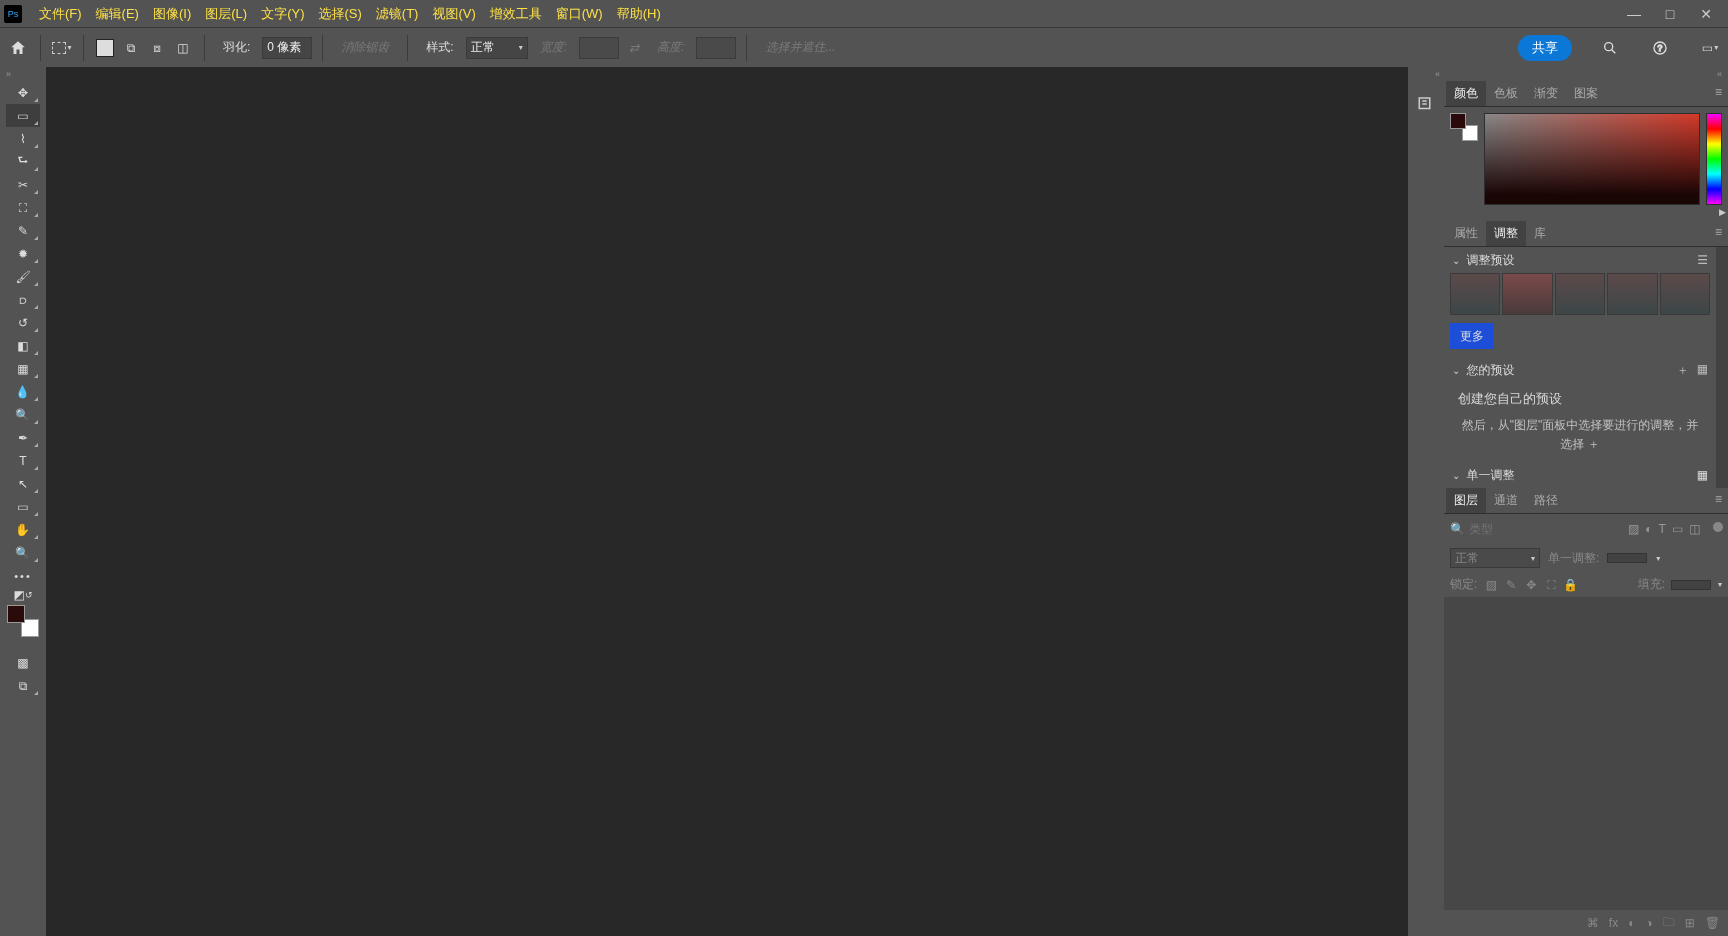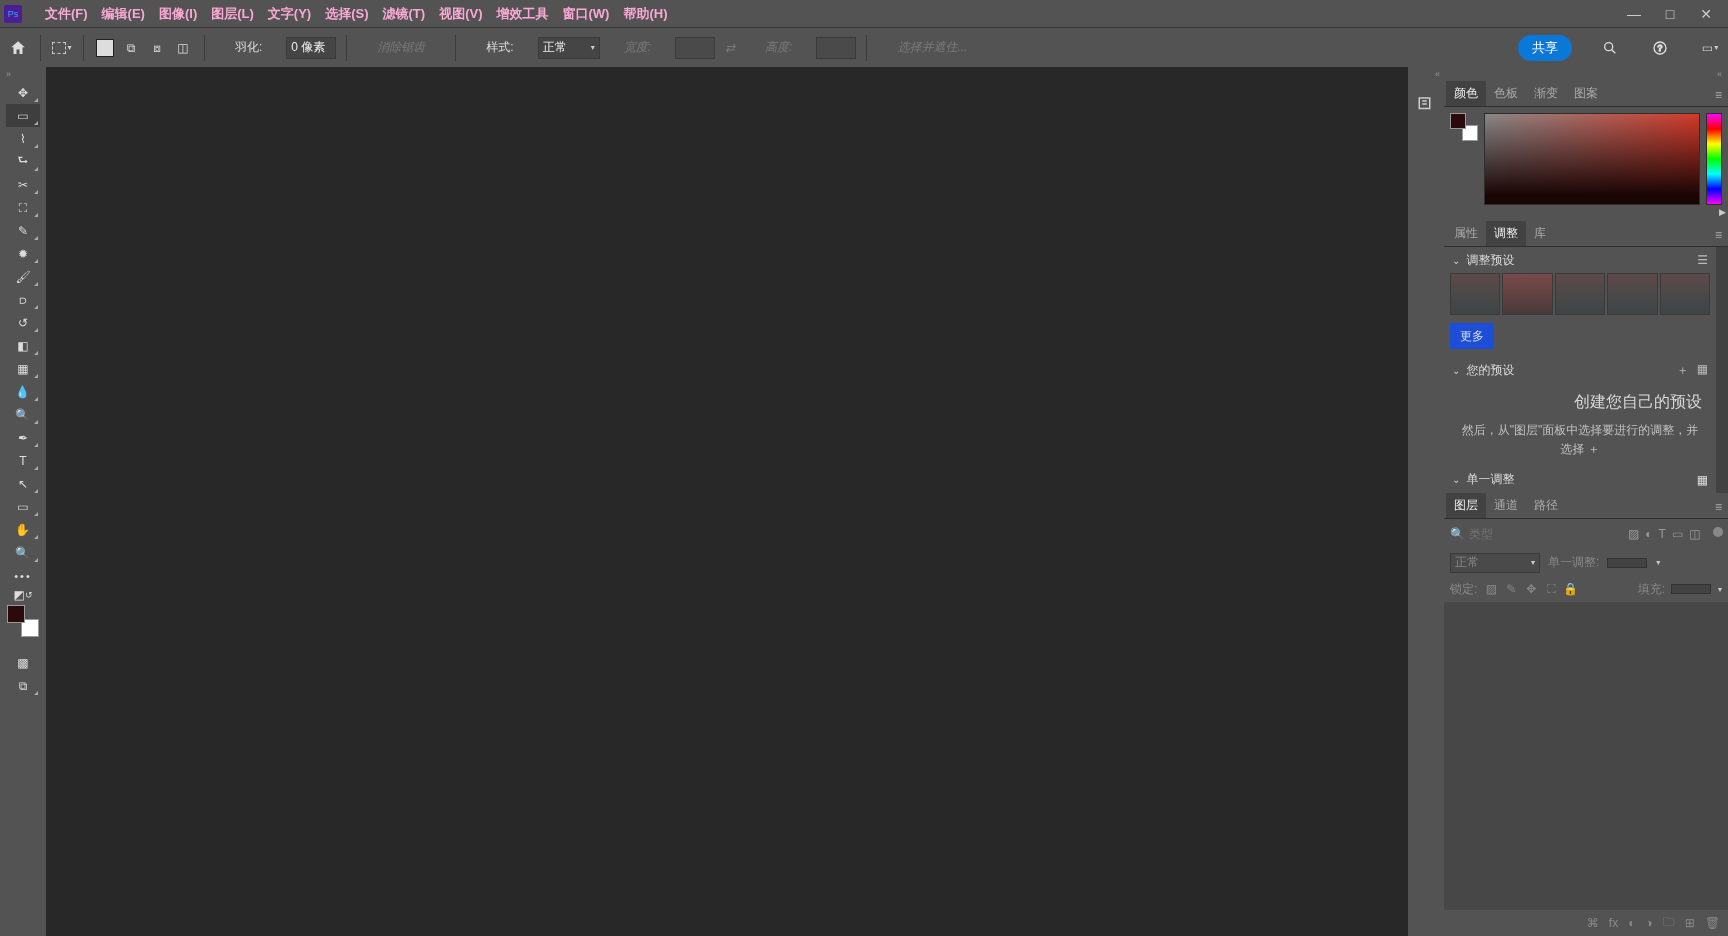--- a/index.html
+++ b/index.html
@@ -1,28 +1,28 @@
 <!DOCTYPE html>
 <html><head>
 <meta charset="utf-8">
 <style>
 * { margin: 0; padding: 0; box-sizing: border-box; font-family: "Microsoft YaHei", "PingFang SC", sans-serif; user-select: none; }
 body { width: 1728px; height: 936px; background: #323232; color: #ccc; font-size: 12px; overflow: hidden; display: flex; flex-direction: column; }
 .menubar { height: 27px; background: #535353; display: flex; align-items: center; padding: 0 4px; }
-.app-icon { width: 18px; height: 18px; background: #4c1d95; color:#31a8ff; font-size:9px; display:flex; align-items:center; justify-content:center; border-radius:2px; margin-right:16px;}
-.menu-item { padding: 0 7px; height: 27px; line-height: 27px; color: #f9a8d4; cursor: pointer; font-size: 13px; font-weight: bold;}
+.app-icon { width: 18px; height: 18px; background: #000000; color:#31a8ff; font-size:9px; display:flex; align-items:center; justify-content:center; border-radius:2px; margin-right:10px;}
+.menu-item { padding: 0 7px; height: 27px; line-height: 27px; color: #fde047; cursor: pointer; font-size: 13px;}
 .win-controls { margin-left: auto; display: flex; }
 .win-btn { width: 36px; height: 27px; display: flex; align-items: center; justify-content: center; color: #ccc; font-size: 14px;}
 .optbar { height: 40px; background: #535353; display: flex; align-items: center; padding: 0 6px; border-top:1px solid #383838; gap:4px;}
 .tool-preview { width:22px; height:22px; display:flex; align-items:center; justify-content:center;}
 .caret { font-size:8px; margin-left:1px; color:#ccc;}
 .swatch-b { width:18px; height:18px; background:#000; border:1px solid #888; }
 .seg-btn { width:22px; height:22px; display:flex; align-items:center; justify-content:center; color:#ddd;}
 .sep { width:1px; height:26px; background:#3b3b3b; margin:0 6px;}
-.opt-label { color:#ddd; font-size:12px; margin:0 20px;}
+.opt-label { color:#ddd; font-size:12px; margin:0 8px;}
 .opt-input { width:50px; height:22px; background:#454545; border:1px solid #3b3b3b; color:#eee; padding:0 4px; font-size:12px;}
 .opt-disabled { color:#7a7a7a;font-style:italic; }
 .opt-select { height:22px; width:62px; background:#454545; border:1px solid #3b3b3b; color:#eee; font-size:12px; padding:0 4px; display:flex; align-items:center; justify-content:space-between;}
 .opt-right { margin-left:auto; display:flex; align-items:center; gap:26px;}
 .share-btn { background:#0b78d7; color:#fff; padding:4px 14px; border-radius:14px; font-size:13px;}
 .icon-btn { width:24px; height:24px; display:flex; align-items:center; justify-content:center; color:#ddd;}
 .body-row { flex:1; display:flex; min-height:0;}
 .collapse-handle { height:14px; background:#535353; display:flex; align-items:center; color:#999; font-size:9px; padding-left:6px;}
 .toolbar-col { width:46px; background:#535353; display:flex; flex-direction:column; align-items:center; }
 .tb-btn { width:34px; height:23px; display:flex; align-items:center; justify-content:center; position:relative; color:#ddd; margin:0;}
@@ -31,38 +31,38 @@
 .tb-dots { letter-spacing:2px; font-size:11px;}
 .fgbg { position:relative; width:32px; height:32px; margin-top:2px;}
 .fg { position:absolute; left:0; top:0; width:18px; height:18px; background:#2a0a0a; border:1px solid #999;}
 .bg { position:absolute; right:0; bottom:0; width:18px; height:18px; background:#fff; border:1px solid #999;}
 .canvas { flex:1; background:#282828; }
 .midcol { width:36px; background:#535353; display:flex; flex-direction:column; align-items:center;}
 .midcol .collapse-handle{ width:100%; justify-content:flex-end; padding-right:4px;}
 .mid-icon { width:26px; height:26px; margin-top:10px; display:flex; align-items:center; justify-content:center; color:#ccc;}
 .rightcol { width:284px; background:#535353; display:flex; flex-direction:column;}
 .rightcol .collapse-handle{ justify-content:flex-end; padding-right:6px;}
-.panel-tabs { height:26px; display:flex; align-items:flex-end; gap:0; border-bottom:1px solid #2e2e2e; padding-left:2px;}
+.panel-tabs { height:26px; display:flex; gap:0; border-bottom:1px solid #2e2e2e; padding-left:2px;}
 .ptab { padding:4px 8px; color:#aaa; font-size:12px;}
 .ptab.active { background:#424242; color:#eee;}
 .panel-menu { margin-left:auto; padding:4px 6px; color:#aaa;}
 .color-panel { height:114px; background:#535353; display:flex; padding:6px; gap:6px;}
 .fgbg-sm { position:relative; width:28px; height:28px;}
 .fgbg-sm .fg { width:16px; height:16px; background:#2a0a0a;}
 .fgbg-sm .bg { width:16px; height:16px; background:#fff;}
 .picker { flex:1; height:92px; background: linear-gradient(to bottom, transparent, #1a0505 90%), linear-gradient(to right, #888, #d43a2a); position:relative; border:1px solid #2e2e2e;}
 .hue { width:16px; height:92px; background: linear-gradient(to bottom, #f0f, #f00, #ff0, #0f0, #0ff, #00f, #f0f); border:1px solid #2e2e2e;}
 .hue-arrow{position:absolute;right:-4px;bottom:-2px;font-size:9px;color:#ccc}
 .section-hdr { height:26px; display:flex; align-items:center; padding:0 8px; color:#ddd; font-size:12px; gap:6px;}
 .chev { font-size:10px; color:#ccc;}
 .hdr-icons { margin-left:auto; display:flex; gap:8px; color:#bbb;}
 .presets-row { display:flex; gap:2px; padding:0 6px;}
 .preset { flex:1; height:42px; background:linear-gradient(#5c4a4a,#3d4648); border:1px solid #3a3a3a;}
 .more-btn { margin:8px 6px; width:44px; height:26px; background:#1d4ed8; display:flex; align-items:center; justify-content:center; color:#ddd; font-size:12px;}
-.preset-text { text-align:right; color:#d8d8d8; font-size:16px; padding:6px 14px; line-height:1.6;font-family:Liberation Serif, serif;}
+.preset-text { text-align:left; color:#d8d8d8; font-size:13px; padding:6px 14px; line-height:1.6;font-family:Liberation Serif, serif;}
 .preset-sub { text-align:center; color:#c0c0c0; font-size:12px; padding:0 14px 8px; line-height:1.6;}
 .layer-opts { display:flex; align-items:center; padding:4px 6px; gap:4px;}
 .search-inp { flex:0 0 70px; height:22px; background:transparent; border:none; color:#aaa; font-size:12px;}
 .filter-icons { margin-left:auto; display:flex; gap:6px; color:#999;}
 .dot-toggle { width:10px; height:10px; border-radius:50%; background:#888; margin-left:6px;}
 .blend-row { display:flex; align-items:center; padding:4px 6px; gap:8px; color:#888;}
 .blend-sel { flex:0 0 90px; height:20px; background:#4a4a4a; border:1px solid #3a3a3a; color:#888; font-size:12px; padding:0 4px; display:flex; align-items:center; justify-content:space-between;}
 .slider-track{width:40px;height:10px;background:#424242;border:1px solid #333;}
 .lock-row { display:flex; align-items:center; padding:4px 6px; gap:6px; color:#888; font-size:12px;}
 .lock-icons { display:flex; gap:4px;}

